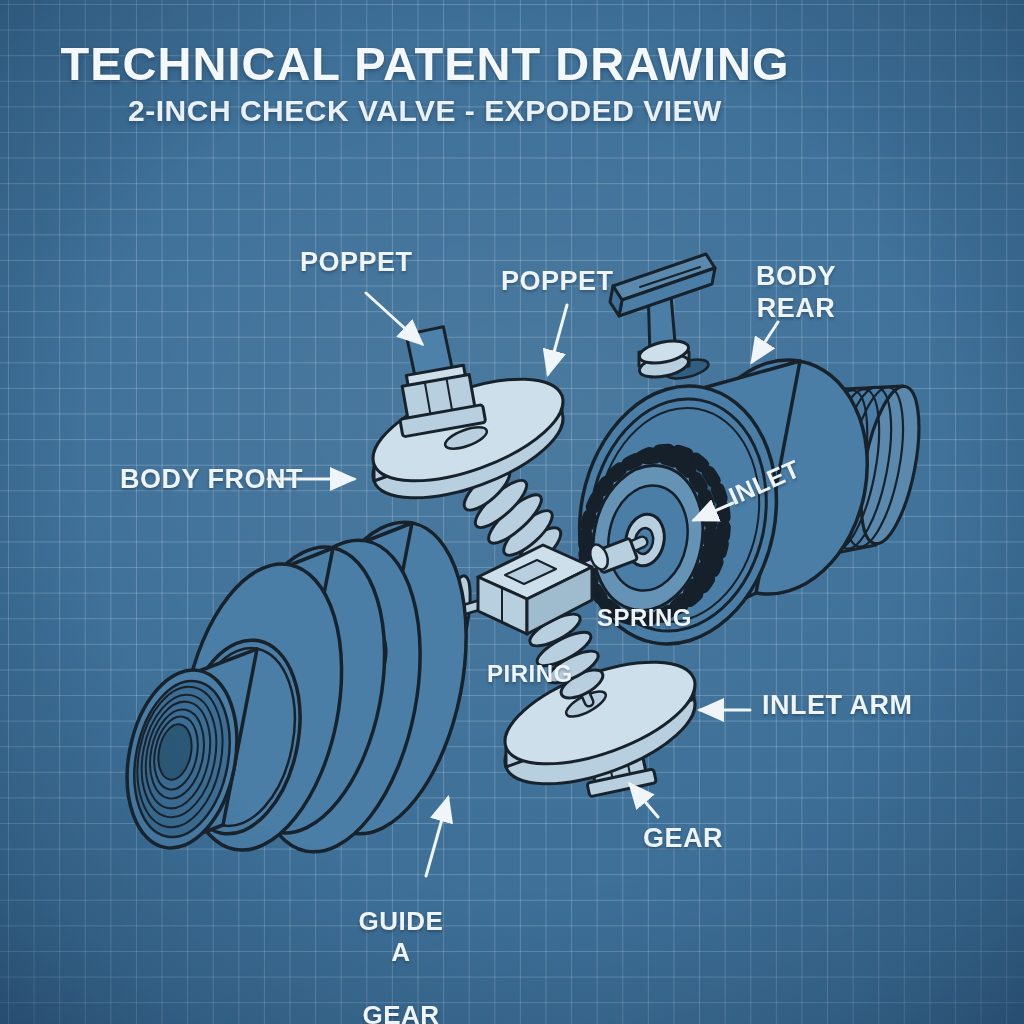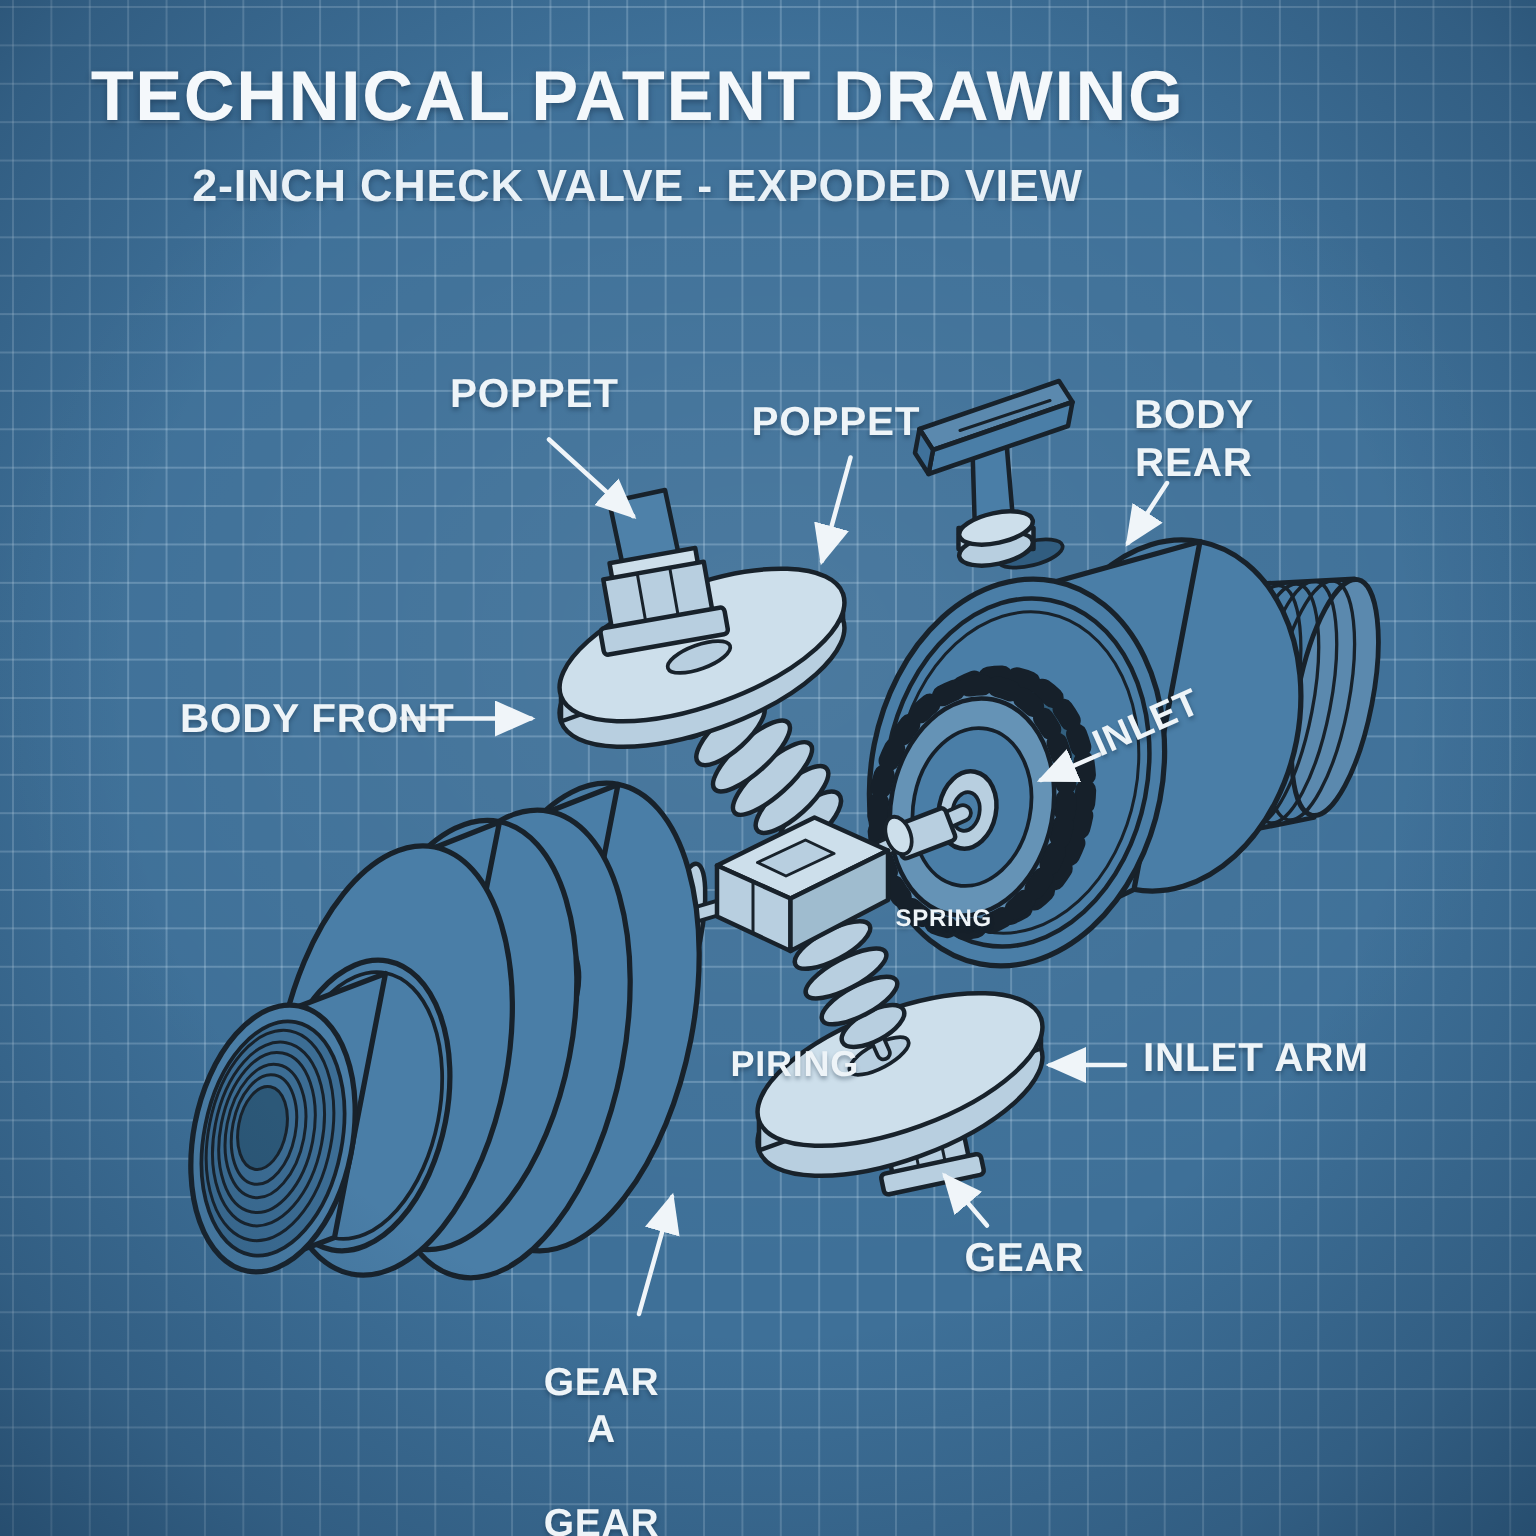--- a/index.html
+++ b/index.html
@@ -25,33 +25,33 @@
   #vignette{
     position:absolute;inset:0;
     background:radial-gradient(ellipse 780px 780px at 50% 45%,
       rgba(20,50,80,0) 55%, rgba(18,46,74,0.28) 82%, rgba(12,38,64,0.5) 100%);
     pointer-events:none;
   }
   svg{position:absolute;left:0;top:0;}
   .hdr{position:absolute;left:0;width:850px;text-align:center;color:#f4f8fb;
        text-shadow:0 2px 4px rgba(10,30,50,0.38);}
   #title{top:36px;font-size:47px;font-weight:700;letter-spacing:1px;}
-  #subtitle{top:108px;font-size:30px;font-weight:700;letter-spacing:0.5px;color:#e9f1f7;}
+  #subtitle{top:94px;font-size:30px;font-weight:700;letter-spacing:0.5px;color:#e9f1f7;}
   .label{
     position:absolute;font-weight:700;color:#eef4f8;font-size:27px;
     letter-spacing:0.5px;white-space:pre-line;
     text-shadow:0 2px 3px rgba(10,30,50,0.35);
   }
   .lab-poppet-left{left:300px;top:247px;}
   .lab-poppet-right{left:501px;top:266px;}
   .lab-body-rear{left:743px;top:260px;width:106px;text-align:center;line-height:1.2;}
   .lab-body-front{left:120px;top:464px;}
   .lab-inlet{left:727px;top:468px;font-size:25px;transform:rotate(-24deg);}
-  .lab-spring{left:597px;top:604px;font-size:16px;}
-  .lab-piring{left:487px;top:696px;font-size:24px;}
+  .lab-spring{left:597px;top:604px;font-size:24px;}
+  .lab-piring{left:487px;top:660px;font-size:24px;}
   .lab-lever-arm{left:762px;top:690px;}
   .lab-guide{left:643px;top:823px;}
   .lab-gear{left:352px;top:875px;width:98px;text-align:center;font-size:26px;line-height:1.2;}
 </style>
 </head>
 <body>
 
 <div id="stage">
   <div id="grid"></div>
 
@@ -244,16 +244,16 @@
   <div class="label lab-poppet-right">POPPET</div>
   <div class="label lab-body-front">BODY FRONT</div>
   <div class="label lab-body-rear">BODY
 REAR</div>
   <div class="label lab-inlet">INLET</div>
   <div class="label lab-spring">SPRING</div>
   <div class="label lab-piring">PIRING</div>
   <div class="label lab-lever-arm">INLET ARM</div>
   <div class="label lab-guide">GEAR</div>
   <div class="label lab-gear">
-    <div>GEAR A</div>
+    <div>GUIDE A</div>
     <div>GEAR B</div>
   </div>
 </div>
 
 </body></html>

